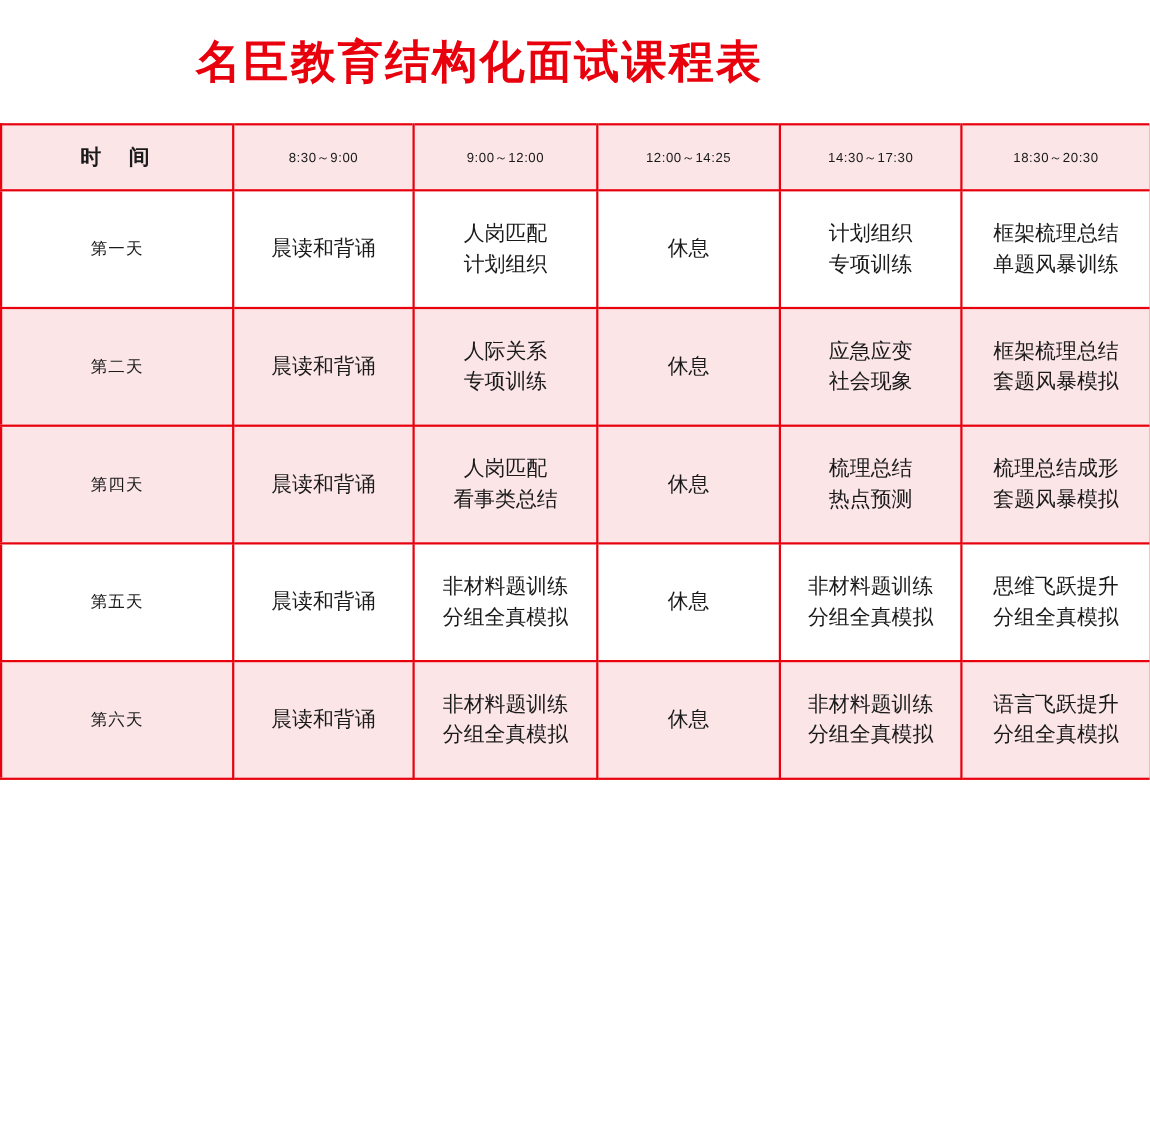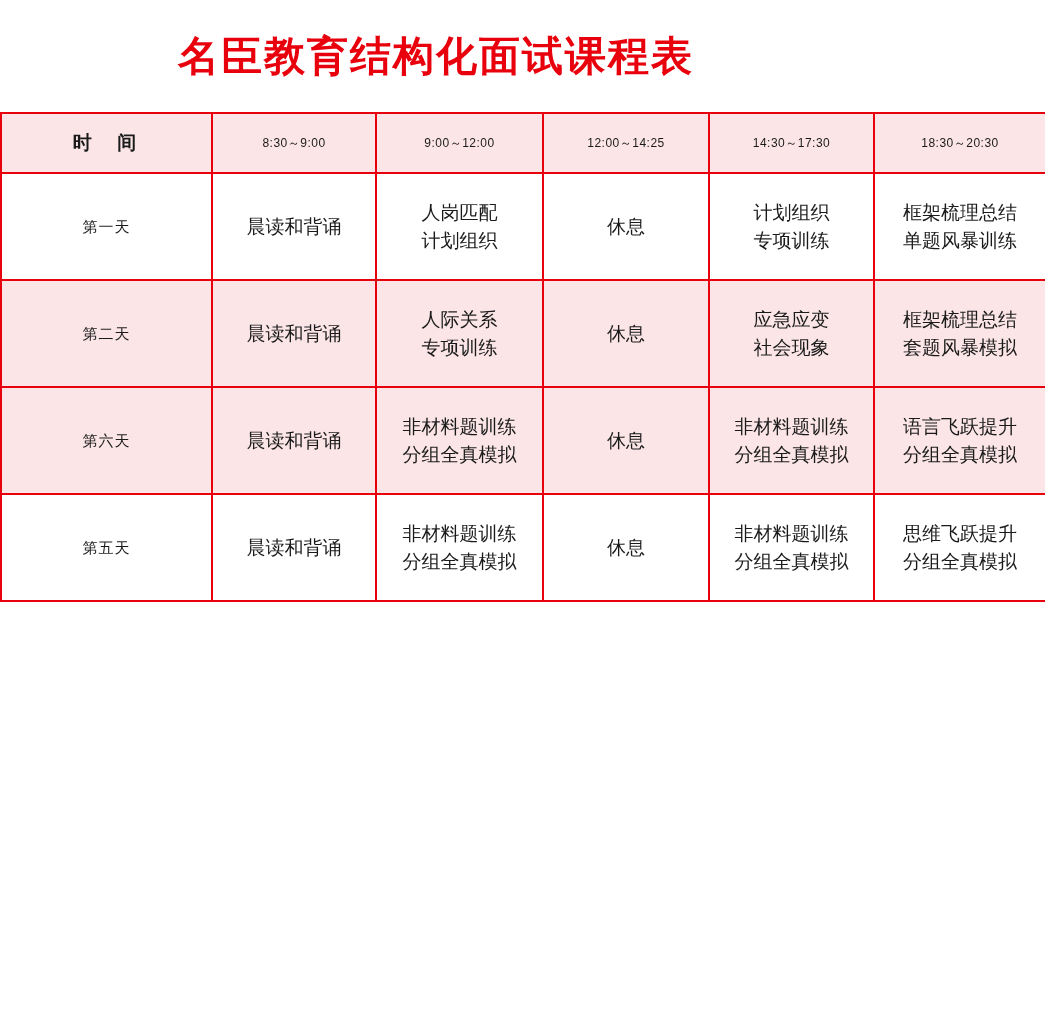--- a/index.html
+++ b/index.html
@@ -155,20 +155,63 @@
             <span class="cellline">应急应变</span>
             <span class="cellline">社会现象</span>
           </td>
         <td>
             <span class="cellline">框架梳理总结</span>
             <span class="cellline">套题风暴模拟</span>
           </td>
       </tr>
 
 
+      <tr class="body-row even">
+        <td class="day">第四天</td>
+        <td>
+            <span class="cellline">晨读和背诵</span>
+          </td>
+        <td>
+            <span class="cellline">人岗匹配</span>
+            <span class="cellline">看事类总结</span>
+          </td>
+        <td>
+            <span class="cellline">休息</span>
+          </td>
+        <td>
+            <span class="cellline">梳理总结</span>
+            <span class="cellline">热点预测</span>
+          </td>
+        <td>
+            <span class="cellline">梳理总结成形</span>
+            <span class="cellline">套题风暴模拟</span>
+          </td>
+      </tr>
+
+      <tr class="body-row odd">
+        <td class="day">第五天</td>
+        <td>
+            <span class="cellline">晨读和背诵</span>
+          </td>
+        <td>
+            <span class="cellline">非材料题训练</span>
+            <span class="cellline">分组全真模拟</span>
+          </td>
+        <td>
+            <span class="cellline">休息</span>
+          </td>
+        <td>
+            <span class="cellline">非材料题训练</span>
+            <span class="cellline">分组全真模拟</span>
+          </td>
+        <td>
+            <span class="cellline">思维飞跃提升</span>
+            <span class="cellline">分组全真模拟</span>
+          </td>
+      </tr>
 
       <tr class="body-row even">
         <td class="day">第六天</td>
         <td>
             <span class="cellline">晨读和背诵</span>
           </td>
         <td>
             <span class="cellline">非材料题训练</span>
             <span class="cellline">分组全真模拟</span>
           </td>
@@ -178,39 +221,17 @@
         <td>
             <span class="cellline">非材料题训练</span>
             <span class="cellline">分组全真模拟</span>
           </td>
         <td>
             <span class="cellline">语言飞跃提升</span>
             <span class="cellline">分组全真模拟</span>
           </td>
       </tr>
 
-      <tr class="body-row odd">
-        <td class="day">第五天</td>
-        <td>
-            <span class="cellline">晨读和背诵</span>
-          </td>
-        <td>
-            <span class="cellline">非材料题训练</span>
-            <span class="cellline">分组全真模拟</span>
-          </td>
-        <td>
-            <span class="cellline">休息</span>
-          </td>
-        <td>
-            <span class="cellline">非材料题训练</span>
-            <span class="cellline">分组全真模拟</span>
-          </td>
-        <td>
-            <span class="cellline">思维飞跃提升</span>
-            <span class="cellline">分组全真模拟</span>
-          </td>
-      </tr>
-
 
     </tbody>
   </table>
 
 </div>
 
 </body></html>

